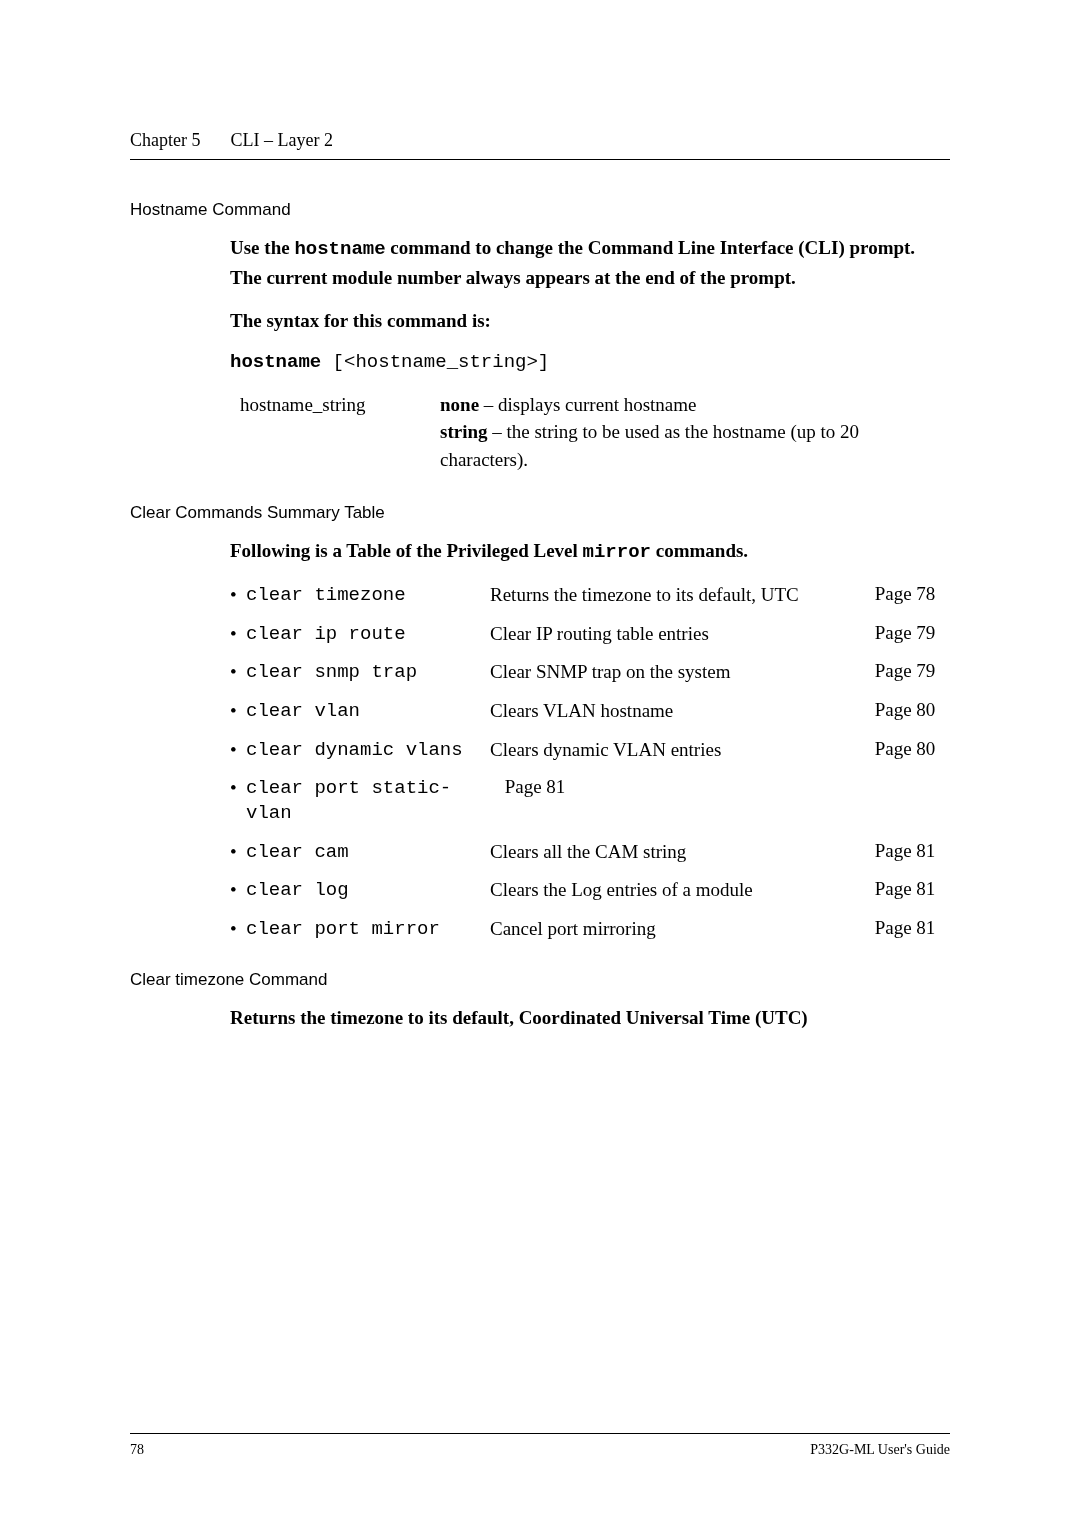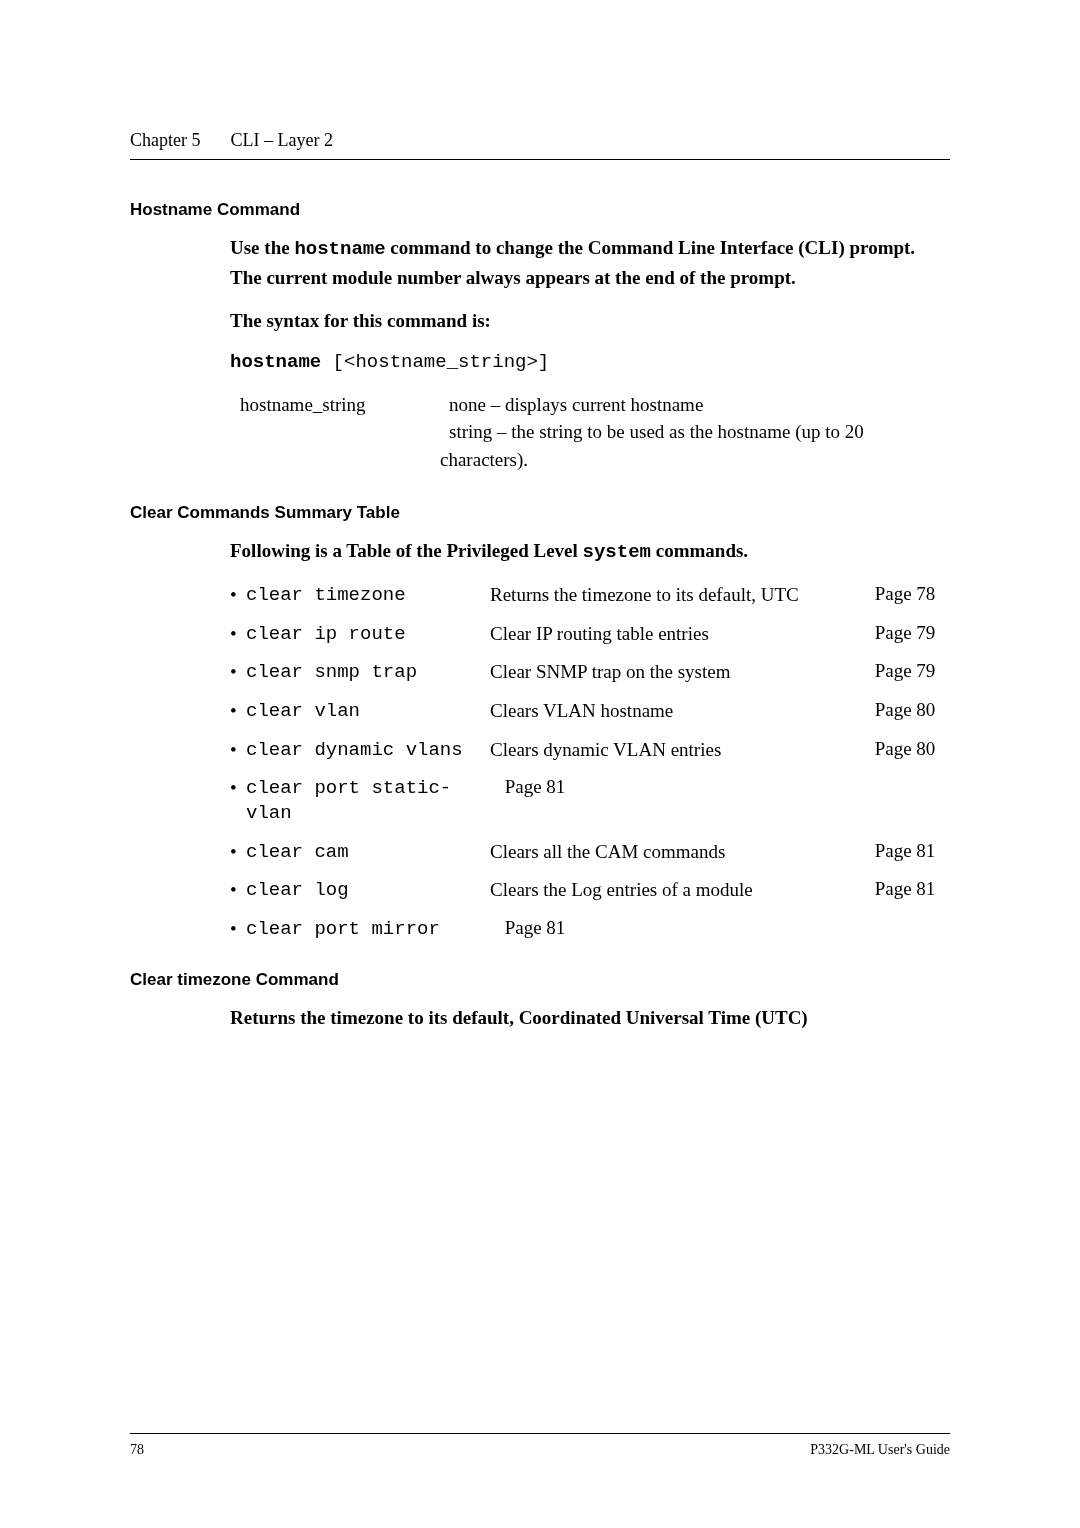--- a/index.html
+++ b/index.html
@@ -18,21 +18,21 @@
       font-size: 18px;
       margin-bottom: 8px;
     }
     hr.top-rule {
       border: none;
       border-top: 1px solid #000;
       margin-bottom: 40px;
     }
     .section-heading {
       font-family: Helvetica, Arial, sans-serif;
-      font-weight: bold;
+      font-weight: normal;
       font-size: 17px;
       margin-top: 28px;
       margin-bottom: 14px;
     }
     .body-text {
       font-size: 19px;
       line-height: 1.45;
       margin-left: 100px;
       margin-bottom: 16px;
       font-weight: bold;
@@ -51,21 +51,21 @@
     }
     .param-row {
       display: flex;
       margin-left: 110px;
       font-size: 19px;
       line-height: 1.45;
       margin-bottom: 30px;
     }
     .param-name { width: 200px; flex-shrink: 0; }
     .param-desc { flex: 1; }
-    .bold { font-weight: normal; margin-left: 9px; }
+    .bold { font-weight: bold; }
     .cmd-table {
       margin-left: 100px;
       font-size: 19px;
     }
     .cmd-row {
       display: flex;
       align-items: flex-start;
       margin-bottom: 14px;
     }
     .cmd-cell1 {
@@ -134,21 +134,21 @@
   <div class="param-name">hostname_string</div>
   <div class="param-desc">
     <span class="bold">none</span><span> – displays current hostname</span><br>
     <span class="bold">string</span><span> – the string to be used as the hostname (up to 20 characters).</span>
   </div>
 </div>
 
 <div class="section-heading">Clear Commands Summary Table</div>
 
 <div class="body-text">
-  <span>Following is a Table of the Privileged Level </span><span class="code-inline">system</span><span> commands.</span>
+  <span>Following is a Table of the Privileged Level </span><span class="code-inline">mirror</span><span> commands.</span>
 </div>
 
 <div class="cmd-table">
   <div class="cmd-row">
     <div class="cmd-cell1">
         <span class="bullet">•</span>
         <span class="cmd-text">clear timezone</span>
       </div>
     <div class="cmd-cell2">Returns the timezone to its default, UTC</div>
     <div class="cmd-cell3">Page 78</div>
@@ -190,36 +190,37 @@
         <span class="bullet">•</span>
         <span class="cmd-text">clear port static-vlan</span>
       </div>
     <div class="cmd-cell3">Page 81</div>
   </div>
   <div class="cmd-row">
     <div class="cmd-cell1">
         <span class="bullet">•</span>
         <span class="cmd-text">clear cam</span>
       </div>
-    <div class="cmd-cell2">Clears all the CAM commands</div>
+    <div class="cmd-cell2">Clears all the CAM string</div>
     <div class="cmd-cell3">Page 81</div>
   </div>
   <div class="cmd-row">
     <div class="cmd-cell1">
         <span class="bullet">•</span>
         <span class="cmd-text">clear log</span>
       </div>
     <div class="cmd-cell2">Clears the Log entries of a module</div>
     <div class="cmd-cell3">Page 81</div>
   </div>
   <div class="cmd-row">
     <div class="cmd-cell1">
         <span class="bullet">•</span>
         <span class="cmd-text">clear port mirror</span>
       </div>
+    <div class="cmd-cell2">Cancel port mirroring</div>
     <div class="cmd-cell3">Page 81</div>
   </div>
 </div>
 
 <div class="section-heading">Clear timezone Command</div>
 <div class="body-text">Returns the timezone to its default, Coordinated Universal Time (UTC)</div>
 
 <div class="footer">
   <hr>
   <div class="footer-row">

